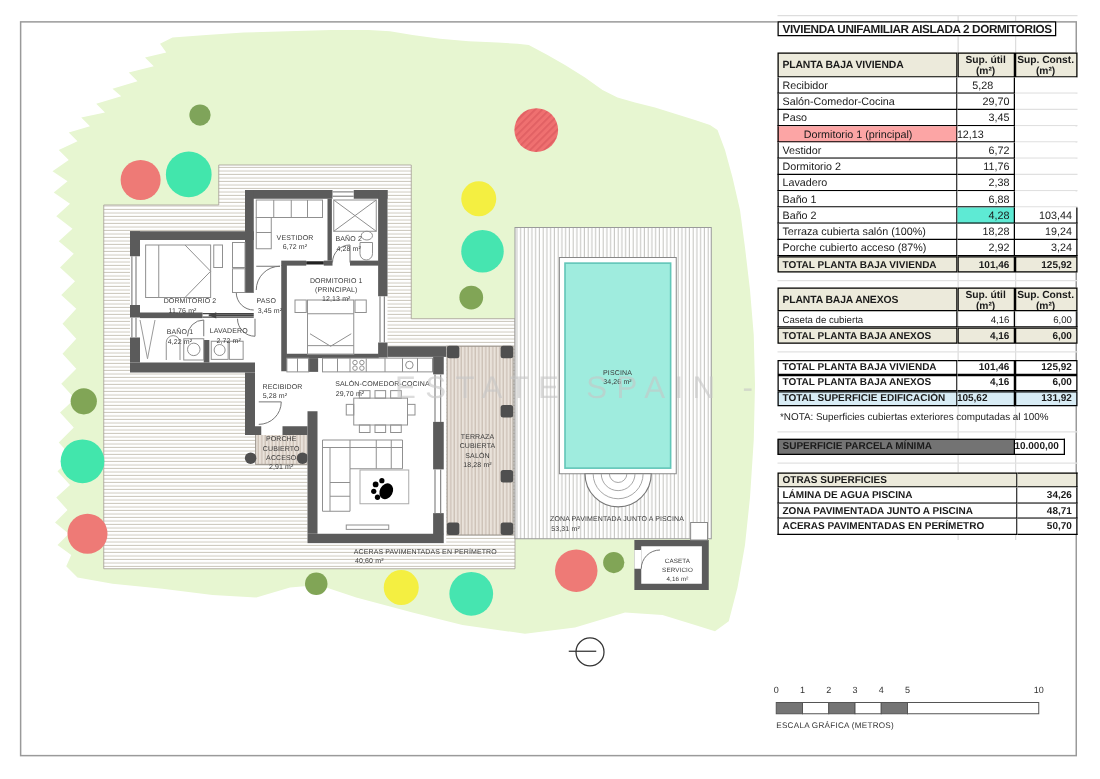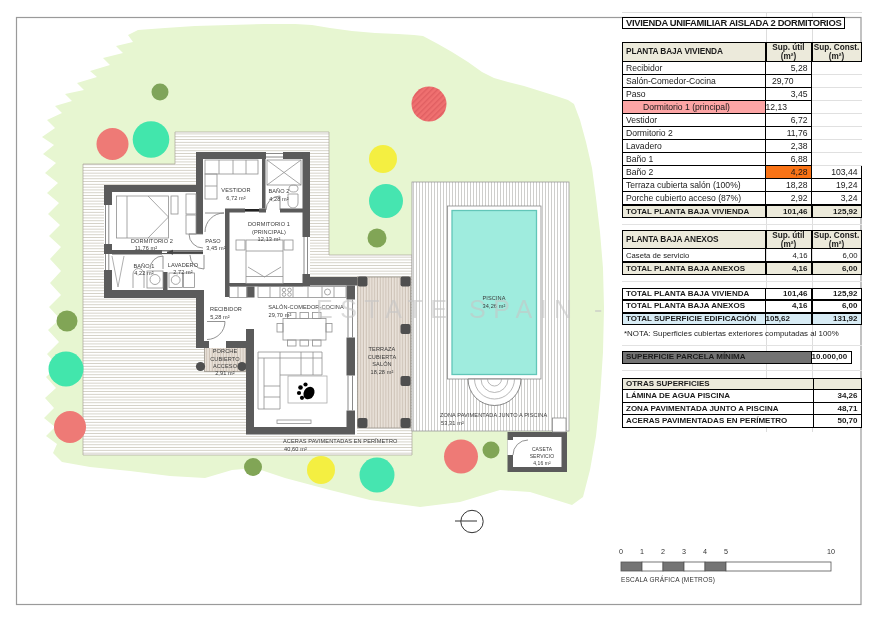--- a/index.html
+++ b/index.html
@@ -404,62 +404,62 @@
 <div class="cell" style="left:622.0px;top:344.5px;width:239.5px;height:1px;background:#e2e2e2"></div>
 <div class="cell" style="left:622.0px;top:369.5px;width:239.5px;height:1px;background:#e2e2e2"></div>
 
 <div class="cell" style="left:622.0px;top:16.5px;width:222.5px;height:12px;border:1.3px solid #000;background:#fff;font-weight:bold;font-size:9.4px;line-height:9.6px;padding-left:3px;letter-spacing:-0.3px">VIVIENDA UNIFAMILIAR AISLADA 2 DORMITORIOS</div>
 
 <div class="cell" style="left:622.0px;top:42px;width:143.5px;height:19.5px;border:1.6px solid #000;background:#eceadb;font-weight:bold;font-size:8.3px;letter-spacing:-0.1px;line-height:17px;padding-left:3px">PLANTA BAJA VIVIENDA</div>
 <div class="cell" style="left:765.5px;top:42px;width:46.0px;height:19.5px;border:1.6px solid #000;background:#eceadb;font-weight:bold;font-size:8.2px;text-align:center;line-height:8.8px;padding-top:1px">Sup. útil<br>(m²)</div>
 <div class="cell" style="left:811.5px;top:42px;width:50.0px;height:19.5px;border:1.6px solid #000;background:#eceadb;font-weight:bold;font-size:8.2px;text-align:center;line-height:8.8px;padding-top:1px">Sup. Const.<br>(m²)</div>
 
 <div class="cell" style="left:622.0px;top:61.5px;width:143.5px;height:13.0px;border-left:1.3px solid #000;border-right:1px solid #000;border-bottom:1px solid #000;background:#fff;font-size:8.6px;line-height:13.0px;padding-left:3px">Recibidor</div>
-<div class="cell" style="left:765.5px;top:61.5px;width:46.0px;height:13.0px;border-right:1.3px solid #000;border-bottom:1px solid #000;background:#fff;font-size:8.6px;line-height:13.0px;text-align:right;padding-right:3px">5,28</div>
+<div class="cell" style="left:765.5px;top:61.5px;width:46.0px;height:13.0px;border-right:1.3px solid #000;border-bottom:1px solid #000;background:#fff;font-size:8.6px;line-height:13.0px;text-align:right;padding-right:16px">5,28</div>
 <div class="cell" style="left:811.5px;top:61.5px;width:50.0px;height:13.0px;border-bottom:1px solid #e0e0e0;background:#fff"></div>
 <div class="cell" style="left:622.0px;top:74.5px;width:143.5px;height:13.0px;border-left:1.3px solid #000;border-right:1px solid #000;border-bottom:1px solid #000;background:#fff;font-size:8.6px;line-height:13.0px;padding-left:3px">Salón-Comedor-Cocina</div>
-<div class="cell" style="left:765.5px;top:74.5px;width:46.0px;height:13.0px;border-right:1.3px solid #000;border-bottom:1px solid #000;background:#fff;font-size:8.6px;line-height:13.0px;text-align:right;padding-right:17px">29,70</div>
+<div class="cell" style="left:765.5px;top:74.5px;width:46.0px;height:13.0px;border-right:1.3px solid #000;border-bottom:1px solid #000;background:#fff;font-size:8.6px;line-height:13.0px;text-align:right;padding-right:3px">29,70</div>
 <div class="cell" style="left:811.5px;top:74.5px;width:50.0px;height:13.0px;border-bottom:1px solid #e0e0e0;background:#fff"></div>
 <div class="cell" style="left:622.0px;top:87.5px;width:143.5px;height:13.0px;border-left:1.3px solid #000;border-right:1px solid #000;border-bottom:1px solid #000;background:#fff;font-size:8.6px;line-height:13.0px;padding-left:3px">Paso</div>
 <div class="cell" style="left:765.5px;top:87.5px;width:46.0px;height:13.0px;border-right:1.3px solid #000;border-bottom:1px solid #000;background:#fff;font-size:8.6px;line-height:13.0px;text-align:right;padding-right:3px">3,45</div>
 <div class="cell" style="left:811.5px;top:87.5px;width:50.0px;height:13.0px;border-bottom:1px solid #e0e0e0;background:#fff"></div>
 <div class="cell" style="left:622.0px;top:100.5px;width:143.5px;height:13.0px;border-left:1.3px solid #000;border-right:1px solid #000;border-bottom:1px solid #000;background:#fca5a5;font-size:8.6px;line-height:13.0px;padding-left:20px">Dormitorio 1 (principal)</div>
 <div class="cell" style="left:765.5px;top:100.5px;width:46.0px;height:13.0px;border-right:1.3px solid #000;border-bottom:1px solid #000;background:#fff;font-size:8.6px;line-height:13.0px;text-align:left;padding-right:3px">12,13</div>
 <div class="cell" style="left:811.5px;top:100.5px;width:50.0px;height:13.0px;border-bottom:1px solid #e0e0e0;background:#fff"></div>
 <div class="cell" style="left:622.0px;top:113.5px;width:143.5px;height:13.0px;border-left:1.3px solid #000;border-right:1px solid #000;border-bottom:1px solid #000;background:#fff;font-size:8.6px;line-height:13.0px;padding-left:3px">Vestidor</div>
 <div class="cell" style="left:765.5px;top:113.5px;width:46.0px;height:13.0px;border-right:1.3px solid #000;border-bottom:1px solid #000;background:#fff;font-size:8.6px;line-height:13.0px;text-align:right;padding-right:3px">6,72</div>
 <div class="cell" style="left:811.5px;top:113.5px;width:50.0px;height:13.0px;border-bottom:1px solid #e0e0e0;background:#fff"></div>
 <div class="cell" style="left:622.0px;top:126.5px;width:143.5px;height:13.0px;border-left:1.3px solid #000;border-right:1px solid #000;border-bottom:1px solid #000;background:#fff;font-size:8.6px;line-height:13.0px;padding-left:3px">Dormitorio 2</div>
 <div class="cell" style="left:765.5px;top:126.5px;width:46.0px;height:13.0px;border-right:1.3px solid #000;border-bottom:1px solid #000;background:#fff;font-size:8.6px;line-height:13.0px;text-align:right;padding-right:3px">11,76</div>
 <div class="cell" style="left:811.5px;top:126.5px;width:50.0px;height:13.0px;border-bottom:1px solid #e0e0e0;background:#fff"></div>
 <div class="cell" style="left:622.0px;top:139.5px;width:143.5px;height:13.0px;border-left:1.3px solid #000;border-right:1px solid #000;border-bottom:1px solid #000;background:#fff;font-size:8.6px;line-height:13.0px;padding-left:3px">Lavadero</div>
 <div class="cell" style="left:765.5px;top:139.5px;width:46.0px;height:13.0px;border-right:1.3px solid #000;border-bottom:1px solid #000;background:#fff;font-size:8.6px;line-height:13.0px;text-align:right;padding-right:3px">2,38</div>
 <div class="cell" style="left:811.5px;top:139.5px;width:50.0px;height:13.0px;border-bottom:1px solid #e0e0e0;background:#fff"></div>
 <div class="cell" style="left:622.0px;top:152.5px;width:143.5px;height:13.0px;border-left:1.3px solid #000;border-right:1px solid #000;border-bottom:1px solid #000;background:#fff;font-size:8.6px;line-height:13.0px;padding-left:3px">Baño 1</div>
 <div class="cell" style="left:765.5px;top:152.5px;width:46.0px;height:13.0px;border-right:1.3px solid #000;border-bottom:1px solid #000;background:#fff;font-size:8.6px;line-height:13.0px;text-align:right;padding-right:3px">6,88</div>
 <div class="cell" style="left:811.5px;top:152.5px;width:50.0px;height:13.0px;border-bottom:1px solid #e0e0e0;background:#fff"></div>
 <div class="cell" style="left:622.0px;top:165.5px;width:143.5px;height:13.0px;border-left:1.3px solid #000;border-right:1px solid #000;border-bottom:1px solid #000;background:#fff;font-size:8.6px;line-height:13.0px;padding-left:3px">Baño 2</div>
-<div class="cell" style="left:765.5px;top:165.5px;width:46.0px;height:13.0px;border-right:1.3px solid #000;border-bottom:1px solid #000;background:#f97316;font-size:8.6px;line-height:13.0px;text-align:right;padding-right:3px">4,28</div>
+<div class="cell" style="left:765.5px;top:165.5px;width:46.0px;height:13.0px;border-right:1.3px solid #000;border-bottom:1px solid #000;background:#5eead4;font-size:8.6px;line-height:13.0px;text-align:right;padding-right:3px">4,28</div>
 <div class="cell" style="left:811.5px;top:165.5px;width:50.0px;height:13.0px;border-right:1.3px solid #000;border-bottom:1px solid #000;background:#fff;font-size:8.6px;line-height:13.0px;text-align:right;padding-right:3px">103,44</div>
 <div class="cell" style="left:622.0px;top:178.5px;width:143.5px;height:13.0px;border-left:1.3px solid #000;border-right:1px solid #000;border-bottom:1px solid #000;background:#fff;font-size:8.6px;line-height:13.0px;padding-left:3px">Terraza cubierta salón (100%)</div>
 <div class="cell" style="left:765.5px;top:178.5px;width:46.0px;height:13.0px;border-right:1.3px solid #000;border-bottom:1px solid #000;background:#fff;font-size:8.6px;line-height:13.0px;text-align:right;padding-right:3px">18,28</div>
 <div class="cell" style="left:811.5px;top:178.5px;width:50.0px;height:13.0px;border-right:1.3px solid #000;border-bottom:1px solid #000;background:#fff;font-size:8.6px;line-height:13.0px;text-align:right;padding-right:3px">19,24</div>
 <div class="cell" style="left:622.0px;top:191.5px;width:143.5px;height:13.0px;border-left:1.3px solid #000;border-right:1px solid #000;border-bottom:1px solid #000;background:#fff;font-size:8.6px;line-height:13.0px;padding-left:3px">Porche cubierto acceso (87%)</div>
 <div class="cell" style="left:765.5px;top:191.5px;width:46.0px;height:13.0px;border-right:1.3px solid #000;border-bottom:1px solid #000;background:#fff;font-size:8.6px;line-height:13.0px;text-align:right;padding-right:3px">2,92</div>
 <div class="cell" style="left:811.5px;top:191.5px;width:50.0px;height:13.0px;border-right:1.3px solid #000;border-bottom:1px solid #000;background:#fff;font-size:8.6px;line-height:13.0px;text-align:right;padding-right:3px">3,24</div>
 
 <div class="cell" style="left:622.0px;top:204.5px;width:143.5px;height:13px;border:1.6px solid #000;background:#eceadb;font-weight:bold;font-size:8px;line-height:11px;padding-left:3px">TOTAL PLANTA BAJA VIVIENDA</div>
 <div class="cell" style="left:765.5px;top:204.5px;width:46.0px;height:13px;border:1.6px solid #000;background:#eceadb;font-weight:bold;font-size:8px;line-height:11px;text-align:right;padding-right:3px">101,46</div>
 <div class="cell" style="left:811.5px;top:204.5px;width:50.0px;height:13px;border:1.6px solid #000;background:#eceadb;font-weight:bold;font-size:8px;line-height:11px;text-align:right;padding-right:3px">125,92</div>
 
 <div class="cell" style="left:622.0px;top:230px;width:143.5px;height:19px;border:1.6px solid #000;background:#eceadb;font-weight:bold;font-size:8.3px;letter-spacing:-0.1px;line-height:16.5px;padding-left:3px">PLANTA BAJA ANEXOS</div>
 <div class="cell" style="left:765.5px;top:230px;width:46.0px;height:19px;border:1.6px solid #000;background:#eceadb;font-weight:bold;font-size:8.2px;text-align:center;line-height:8.8px;padding-top:1px">Sup. útil<br>(m²)</div>
 <div class="cell" style="left:811.5px;top:230px;width:50.0px;height:19px;border:1.6px solid #000;background:#eceadb;font-weight:bold;font-size:8.2px;text-align:center;line-height:8.8px;padding-top:1px">Sup. Const.<br>(m²)</div>
 
-<div class="cell" style="left:622.0px;top:249px;width:143.5px;height:13px;border-left:1.3px solid #000;border-right:1px solid #000;border-bottom:1px solid #000;font-size:7.7px;line-height:13px;padding-left:3px">Caseta de servicio</div>
+<div class="cell" style="left:622.0px;top:249px;width:143.5px;height:13px;border-left:1.3px solid #000;border-right:1px solid #000;border-bottom:1px solid #000;font-size:7.7px;line-height:13px;padding-left:3px">Caseta de cubierta</div>
 <div class="cell" style="left:765.5px;top:249px;width:46.0px;height:13px;border-right:1.3px solid #000;border-bottom:1px solid #000;font-size:7.7px;line-height:13px;text-align:right;padding-right:3px">4,16</div>
 <div class="cell" style="left:811.5px;top:249px;width:50.0px;height:13px;border-right:1.3px solid #000;border-bottom:1px solid #000;font-size:7.7px;line-height:13px;text-align:right;padding-right:3px">6,00</div>
 
 <div class="cell" style="left:622.0px;top:262px;width:143.5px;height:13px;border:1.6px solid #000;background:#eceadb;font-weight:bold;font-size:8px;line-height:11px;padding-left:3px">TOTAL PLANTA BAJA ANEXOS</div>
 <div class="cell" style="left:765.5px;top:262px;width:46.0px;height:13px;border:1.6px solid #000;background:#eceadb;font-weight:bold;font-size:8px;line-height:11px;text-align:right;padding-right:3px">4,16</div>
 <div class="cell" style="left:811.5px;top:262px;width:50.0px;height:13px;border:1.6px solid #000;background:#eceadb;font-weight:bold;font-size:8px;line-height:11px;text-align:right;padding-right:3px">6,00</div>
 
 <div class="cell" style="left:622.0px;top:287.5px;width:143.5px;height:12.6px;border:1.4px solid #000;background:#fff;font-weight:bold;font-size:8px;line-height:10.5px;padding-left:3px">TOTAL PLANTA BAJA VIVIENDA</div>
 <div class="cell" style="left:765.5px;top:287.5px;width:46.0px;height:12.6px;border:1.4px solid #000;border-left:none;background:#fff;font-weight:bold;font-size:8px;line-height:10.5px;text-align:right;padding-right:3px">101,46</div>
 <div class="cell" style="left:811.5px;top:287.5px;width:50.0px;height:12.6px;border:1.4px solid #000;border-left:1.4px solid #000;background:#fff;font-weight:bold;font-size:8px;line-height:10.5px;text-align:right;padding-right:3px">125,92</div>

